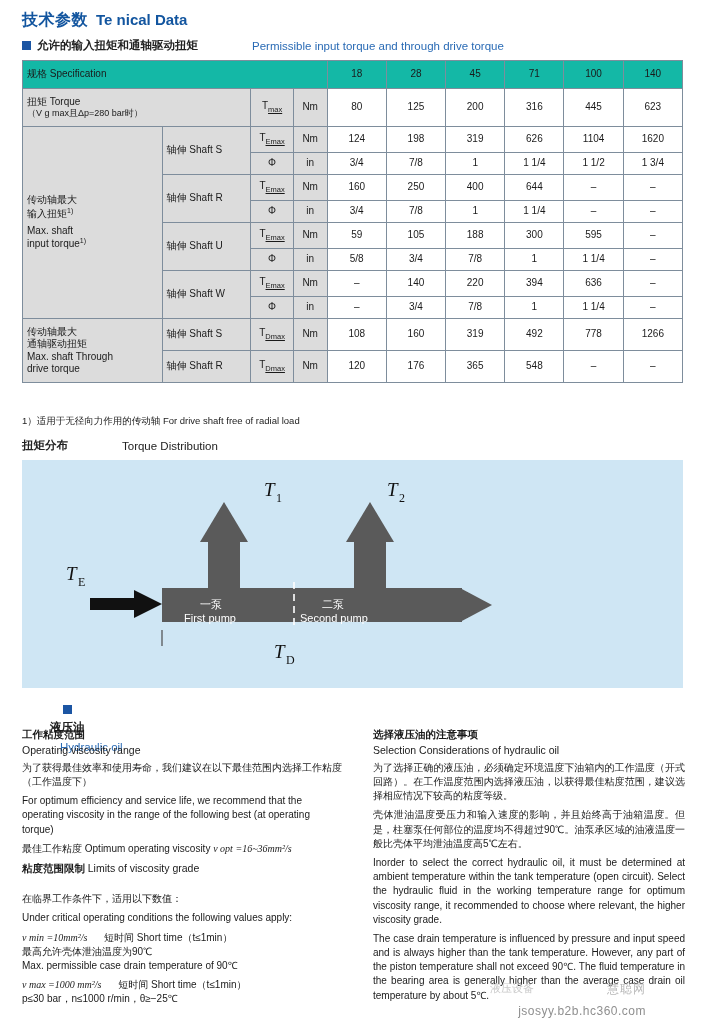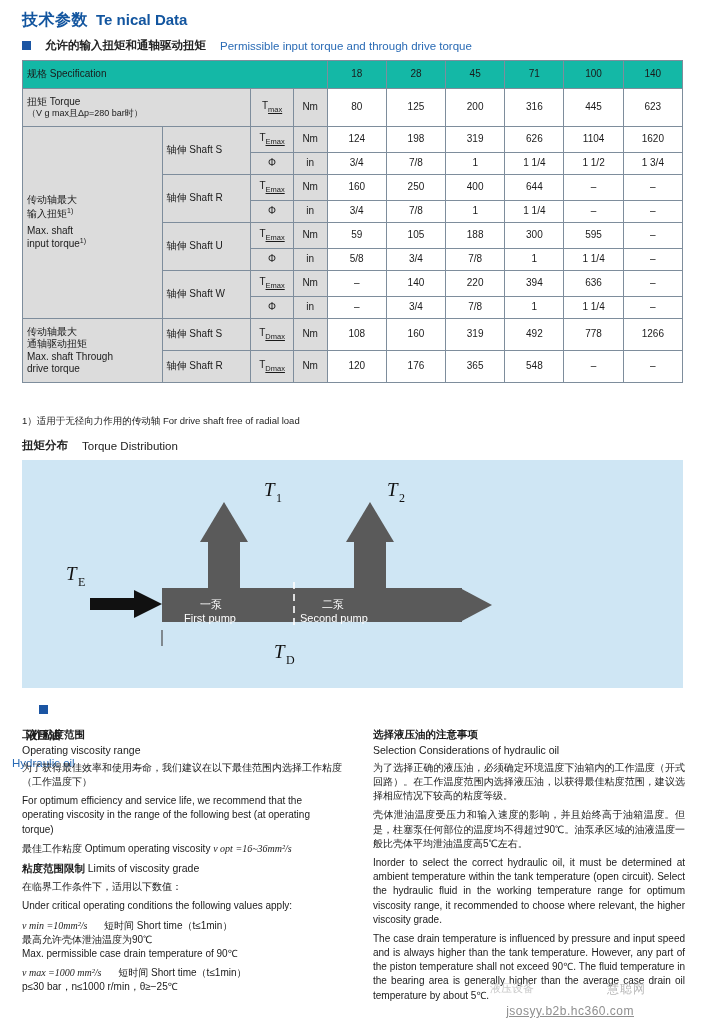--- a/index.html
+++ b/index.html
@@ -17,24 +17,24 @@
 
   
   .title-row {
     position: absolute; left: 22px; top: 10px;
     display: flex; align-items: baseline; gap: 8px;
   }
   .title-cn { font-size: 16px; font-weight: bold; color: #12559f; letter-spacing: 0.5px; }
   .title-en { font-size: 15px; font-weight: bold; color: #12559f; }
 
   
-  .sec-head { display: flex; align-items: center; gap: 14px; }
+  .sec-head { display: flex; align-items: center; gap: 6px; }
   .sq { width: 9px; height: 9px; background: #1b55a3; display: inline-block; flex: 0 0 auto; }
   .sec-cn { font-size: 11.5px; font-weight: bold; color: #222; }
-  .sec-en { font-size: 11.5px; color: #2a6bb5; }
+  .sec-en { font-size: 11.5px; color: #2a6bb5; margin-left: 48px; }
 
   #torque-head { position: absolute; left: 22px; top: 38px; }
 
   
   .tbl-wrap { position: absolute; left: 22px; top: 60px; width: 661px; }
   table.spec {
     border-collapse: collapse;
     width: 661px;
     table-layout: fixed;
     font-size: 10px;
@@ -93,24 +93,23 @@
   .italv { font-family: "Liberation Serif", serif; font-style: italic; }
 
   
   .wm {
     position: absolute; right: 8px; bottom: 26px;
     font-size: 12px; color: #b9b9b9; letter-spacing: 1px;
     font-family: "Liberation Serif", serif;
     transform: none;
   }
   .wm2 {
-    position: absolute; right: 20px; bottom: 6px;
+    position: absolute; right: 8px; bottom: 6px;
     font-size: 12px; color: #8f8f8f; letter-spacing: 0.5px;
     font-family: "Liberation Sans", sans-serif;
-    text-decoration: underline;
   }
   .wm3 {
     position: absolute; right: 120px; bottom: 28px;
     font-size: 11px; color: #c9c9c9;
     font-family: "Liberation Serif", serif;
   }
 </style>
 </head>
 <body>
 
@@ -367,21 +366,21 @@
     <div class="sub-en">Operating viscosity range</div>
     <div class="para">为了获得最佳效率和使用寿命，我们建议在以下最佳范围内选择工作粘度（工作温度下）</div>
     <div class="para">For optimum efficiency and service life, we recommend that the operating viscosity in the range of the following best (at operating torque)</div>
     <div class="para">
       <span>最佳工作粘度</span>
       <span>Optimum operating viscosity</span>
       <span class="italv">ν opt =16~36mm²/s</span>
     </div>
     <div class="sub-cn" style="display:inline">粘度范围限制</div>
     <span class="sub-en">Limits of viscosity grade</span>
-    <div class="para" style="margin-top:4px;">在临界工作条件下，适用以下数值：</div>
+    <div class="para" style="margin-top:16px;">在临界工作条件下，适用以下数值：</div>
     <div class="para">Under critical operating conditions the following values apply:</div>
     <div class="para-t">
       <span class="italv">ν min =10mm²/s</span>
       <span style="margin-left:14px;">短时间 Short time（t≤1min）</span>
     </div>
     <div class="para-t">最高允许壳体泄油温度为90℃</div>
     <div class="para">Max. permissible case drain temperature of 90℃</div>
     <div class="para-t">
       <span class="italv">ν max =1000 mm²/s</span>
       <span style="margin-left:14px;">短时间 Short time（t≤1min）</span>

